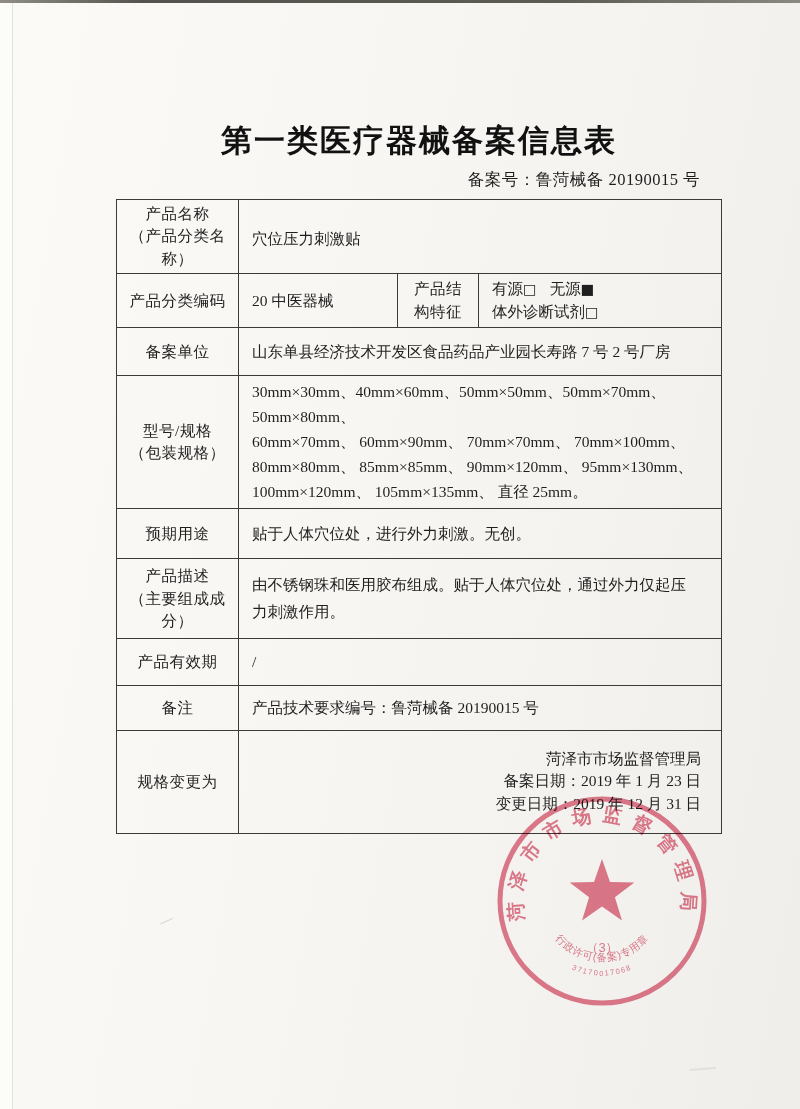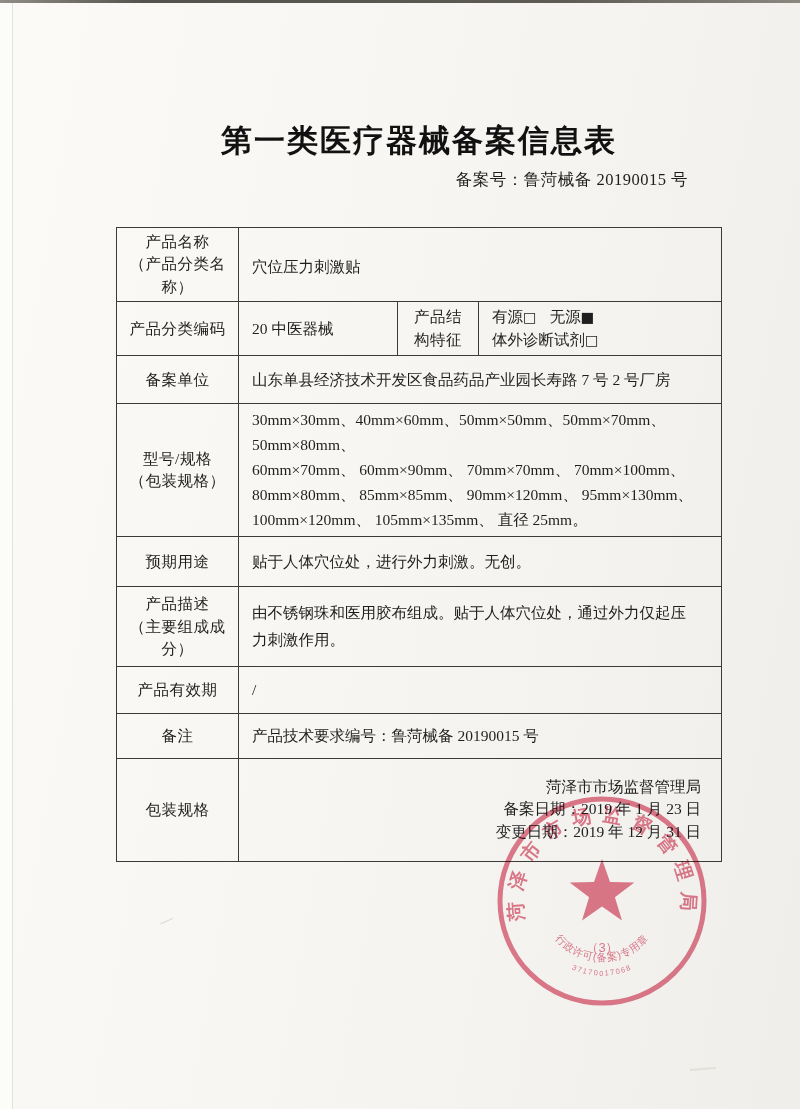--- a/index.html
+++ b/index.html
@@ -14,27 +14,27 @@
     background:linear-gradient(90deg,#8f8d85,#55534d 18%,#5d5b54 70%,#8a887f); }
   .edge-left { position:absolute; top:3px; left:0; bottom:0; width:13px;
     background:#fcfcf9; border-right:1px solid #e3e1da; }
   .doc-title {
     position:absolute; top:120px; left:0; right:0; text-align:center;
     transform:translateX(19px);
     font-family:"Liberation Sans","DejaVu Sans",sans-serif;
     font-weight:900; font-size:31px; letter-spacing:2px; color:#111;
   }
   .filing-no {
-    position:absolute; top:169px; right:112px;
+    position:absolute; top:169px; right:100px;
     font-size:16.5px; color:#1d1d1d; letter-spacing:0.5px;
   }
   table.form {
     position:absolute; top:199px; left:116px; width:605px;
     border-collapse:collapse; table-layout:fixed;
-    font-size:15.5px; color:#1f1f1f;margin-top:28px;
+    font-size:15.5px; color:#1f1f1f;
   }
   table.form td { border:1.6px solid #3c3b37; vertical-align:middle; line-height:1.45; }
   td.lbl { text-align:center; white-space:pre-line; padding:3px 4px; letter-spacing:0.5px; }
   td.val { text-align:left; padding:4px 26px 4px 13px; }
   td.preline { white-space:pre-line; }
   td.top { vertical-align:top; padding-top:9px; }
   td.right-block { text-align:right; vertical-align:bottom; padding:6px 20px 8px 6px; line-height:1.55; }
   .opt { margin-right:13px; white-space:nowrap; }
   .opt .box { font-family:"DejaVu Sans",sans-serif; font-size:14.5px; }
   .seal {
@@ -101,21 +101,21 @@
     </tr>
     <tr style="height:47px">
       <td class="lbl">产品有效期</td>
       <td class="val" colspan="3">/</td>
     </tr>
     <tr style="height:45px">
       <td class="lbl">备注</td>
       <td class="val" colspan="3">产品技术要求编号：鲁菏械备 20190015 号</td>
     </tr>
     <tr style="height:103px">
-      <td class="lbl">包装规格</td>
+      <td class="lbl">规格变更为</td>
       <td class="val right-block preline" colspan="3">菏泽市市场监督管理局
 备案日期：2019 年 1 月 23 日
 变更日期：2019 年 12 月 31 日</td>
     </tr>
   </tbody>
     </table>
 
   <div class="smudge1"></div>
   <div class="smudge2"></div>
 

